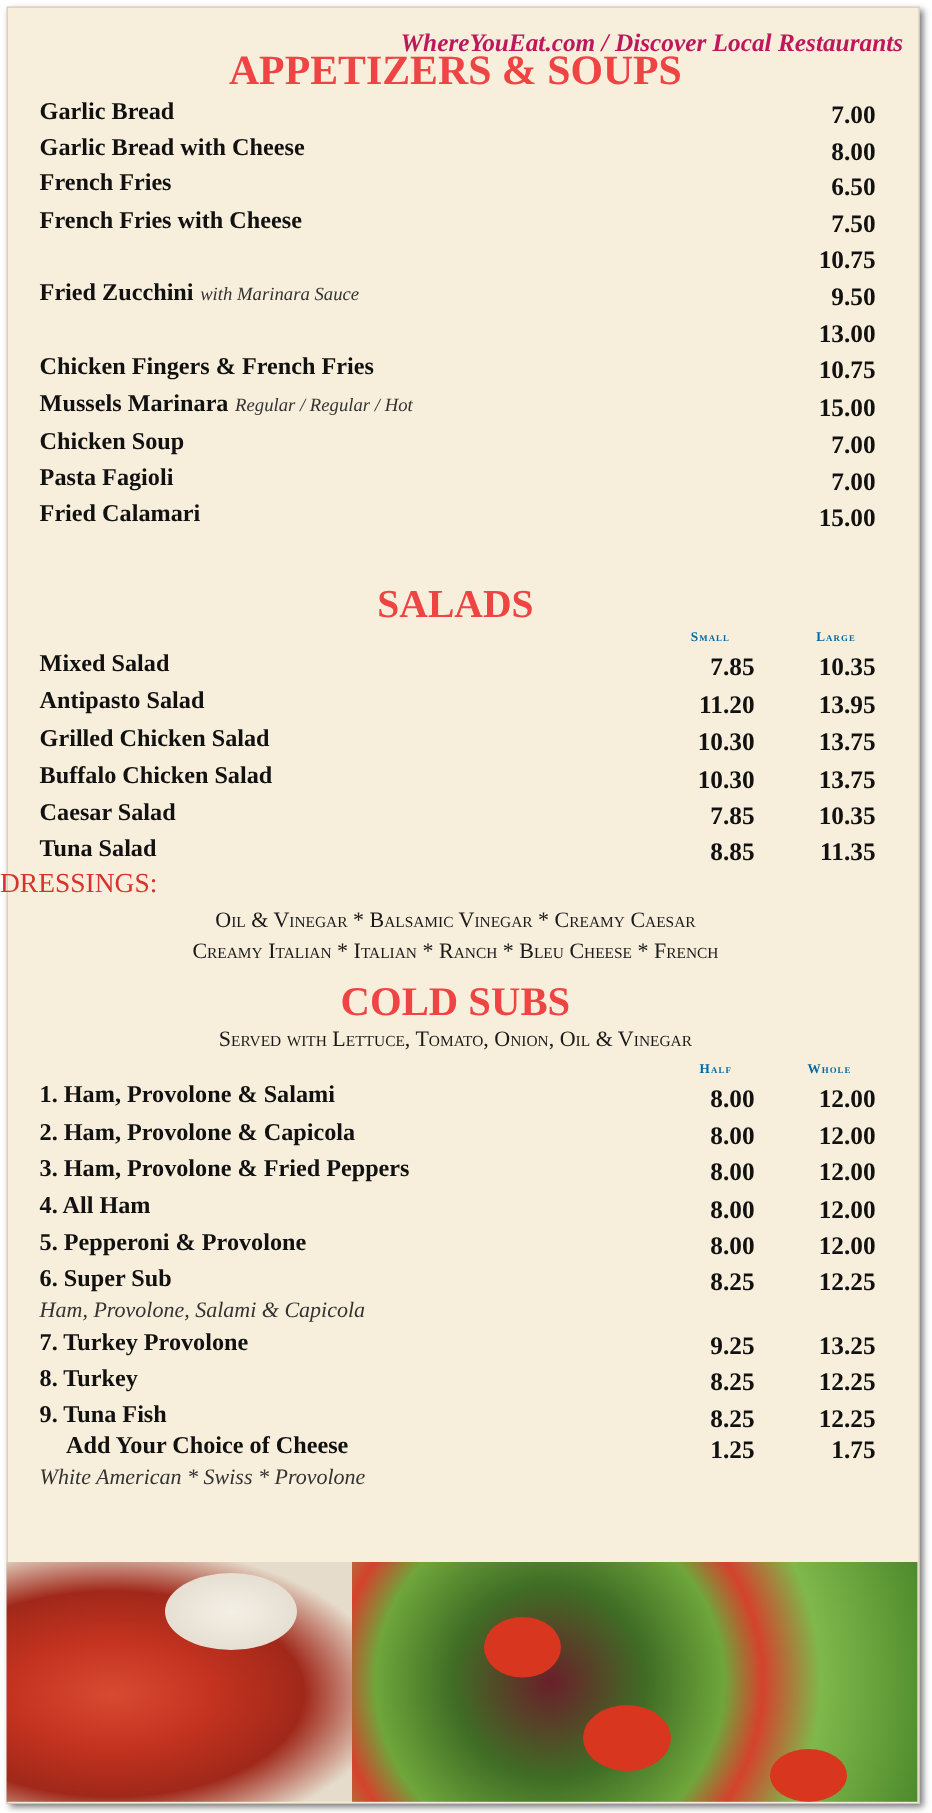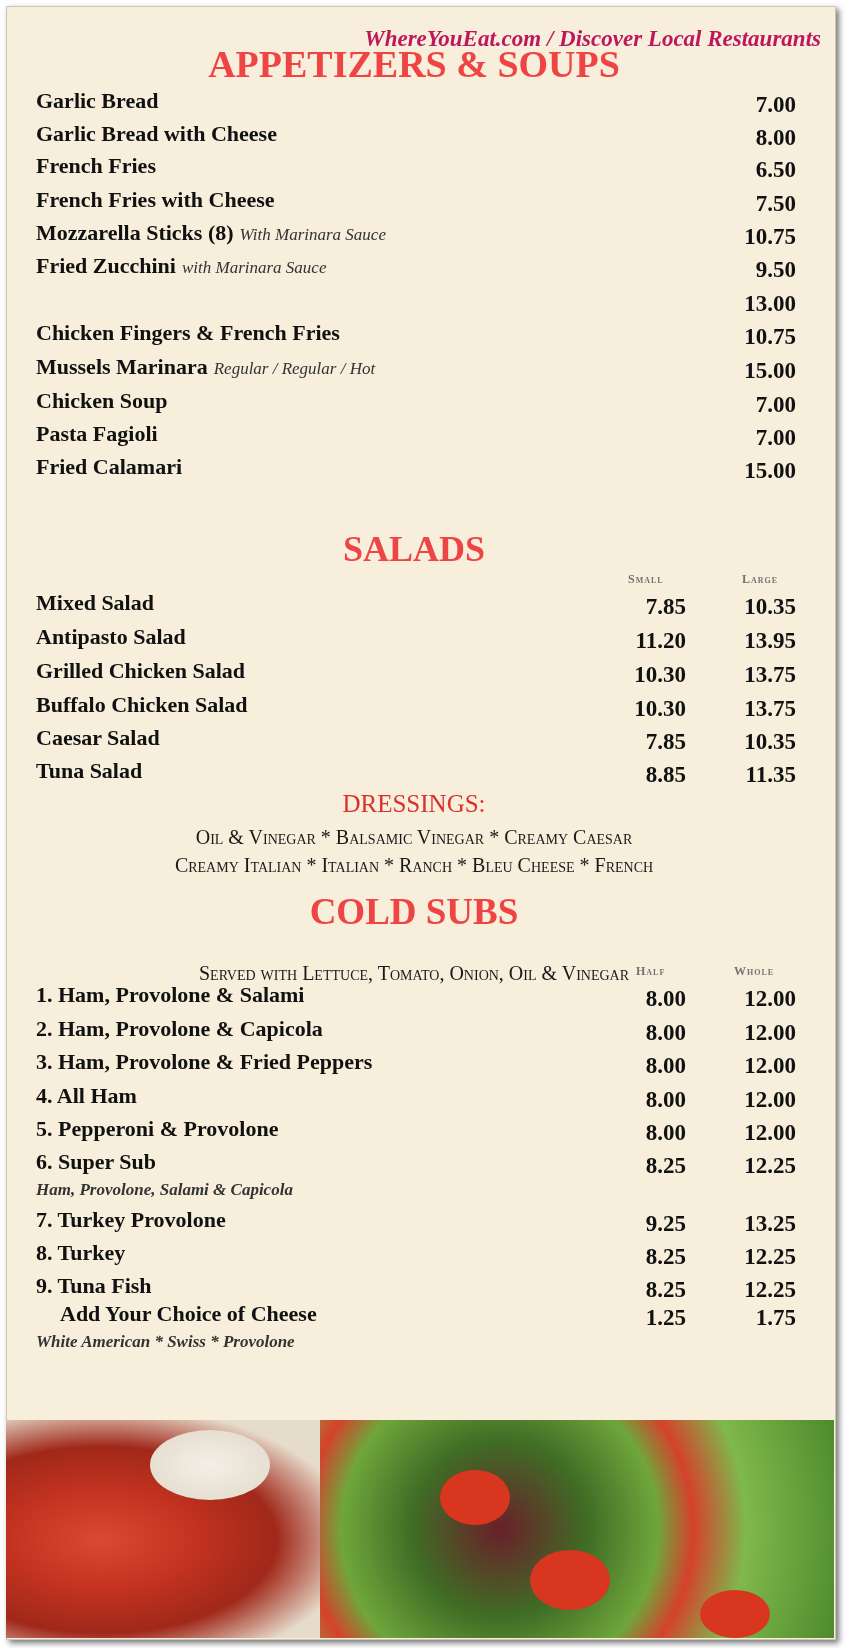--- a/index.html
+++ b/index.html
@@ -4,32 +4,32 @@
 <style>
   html,body{margin:0;padding:0;background:#fff;}
   body{width:847px;height:1648px;position:relative;overflow:hidden;font-family:"Liberation Serif","DejaVu Serif",serif;}
   .page{position:absolute;left:6px;top:6px;width:828px;height:1632px;background:#f7eedb;
     box-shadow:3px 3px 6px rgba(0,0,0,.55);border:1px solid #cfc7b5;}
   .watermark{position:absolute;right:26px;top:26px;font-style:italic;font-weight:bold;font-size:23px;color:#be185d;}
   .sec-title{position:absolute;left:0;width:828px;text-align:center;color:#ef4444;font-weight:bold;}
   .t1{top:42px;font-size:38px;}
   .t2{top:528px;font-size:36px;}
   .t3{top:890px;font-size:37px;}
-  .dress-title{position:absolute;left:0;width:828px;top:790px;text-align:center;color:#d8322c;font-size:25px;}
+  .dress-title{position:absolute;left:0;width:828px;top:790px;color:#d8322c;font-size:25px;}
   .dress-line{position:absolute;left:0;width:828px;text-align:center;font-size:20px;font-variant:small-caps;color:#1a1a1a;}
-  .served{position:absolute;left:0;width:828px;top:934px;text-align:center;font-size:20px;font-variant:small-caps;color:#1a1a1a;margin-top:28px;}
+  .served{position:absolute;left:0;width:828px;top:934px;text-align:center;font-size:20px;font-variant:small-caps;color:#1a1a1a;}
   .row{position:absolute;left:36px;width:760px;height:32px;}
   .name{position:absolute;left:0;top:0;font-weight:bold;font-size:22px;color:#111;white-space:nowrap;}
   .desc{font-weight:normal;font-style:italic;font-size:17px;color:#333;margin-left:6px;}
   .price{position:absolute;top:4px;font-weight:bold;font-size:23px;color:#111;text-align:right;width:80px;}
   .p1{left:680px;}
   .ps{left:570px;}
   .pl{left:680px;}
-  .colhdr{position:absolute;font-weight:bold;font-size:12px;font-variant:small-caps;letter-spacing:1px;color:#737373;}
-  .subnote{position:absolute;left:36px;font-style:italic;font-size:17px;color:#333;font-weight:bold;}
+  .colhdr{position:absolute;font-weight:bold;font-size:12px;font-variant:small-caps;letter-spacing:1px;color:#0369a1;}
+  .subnote{position:absolute;left:36px;font-style:italic;font-size:20px;color:#333;}
   .wings{position:absolute;left:6px;top:1420px;width:320px;height:218px;
     background:radial-gradient(ellipse at 30% 55%,#d94a33 0%,#c2321f 30%,#a0281a 55%,#e6dccb 80%);}
   .cup{position:absolute;left:150px;top:1430px;width:120px;height:70px;border-radius:50%;
     background:radial-gradient(ellipse,#f4efe6 0%,#e6dfd2 70%,#c9c0b0 100%);}
   .salad{position:absolute;left:320px;top:1420px;width:514px;height:218px;
     background:radial-gradient(circle at 35% 50%,#6a1f2a 0%,#3f6d25 25%,#6fa63b 45%,#d4422d 55%,#7fb84b 70%,#4e8a2c 100%);}
   .tomato{position:absolute;border-radius:50%;background:#d9361f;}
 </style>
 </head>
 <body>
@@ -50,21 +50,20 @@
   </div>
 <div class="row" style="top:153px">
     <span class="name"><span>French Fries</span></span>
     <span class="price p1">6.50</span>
   </div>
 <div class="row" style="top:187px">
     <span class="name"><span>French Fries with Cheese</span></span>
     <span class="price p1">7.50</span>
   </div>
 <div class="row" style="top:220px">
-    <span class="name"><span>Mozzarella Sticks (8)</span><span class="desc">With Marinara Sauce</span></span>
     <span class="price p1">10.75</span>
   </div>
 <div class="row" style="top:253px">
     <span class="name"><span>Fried Zucchini</span><span class="desc">with Marinara Sauce</span></span>
     <span class="price p1">9.50</span>
   </div>
 <div class="row" style="top:287px">
     <span class="price p1">13.00</span>
   </div>
 <div class="row" style="top:320px">

